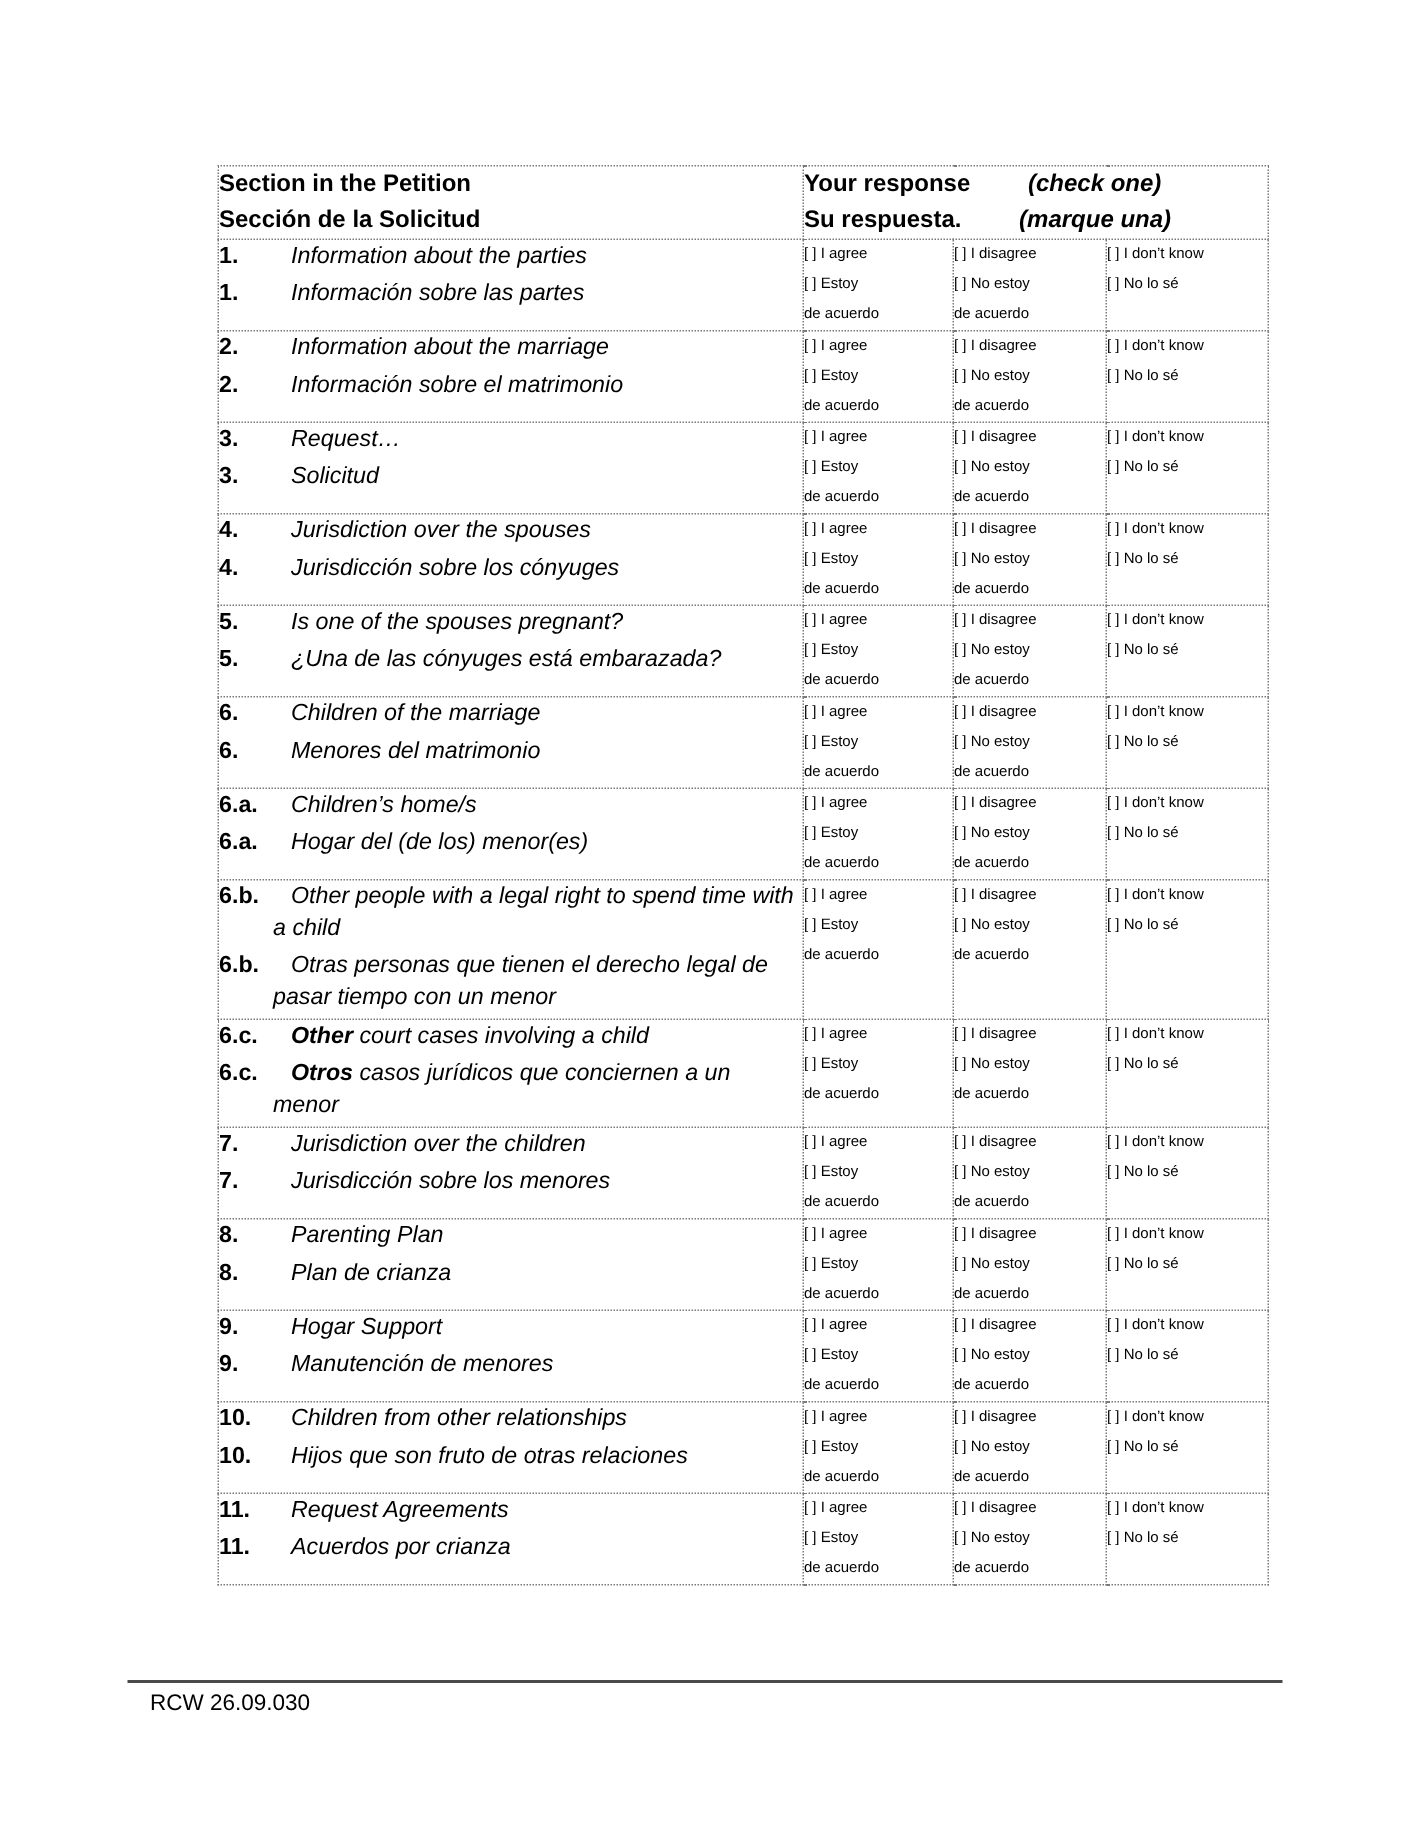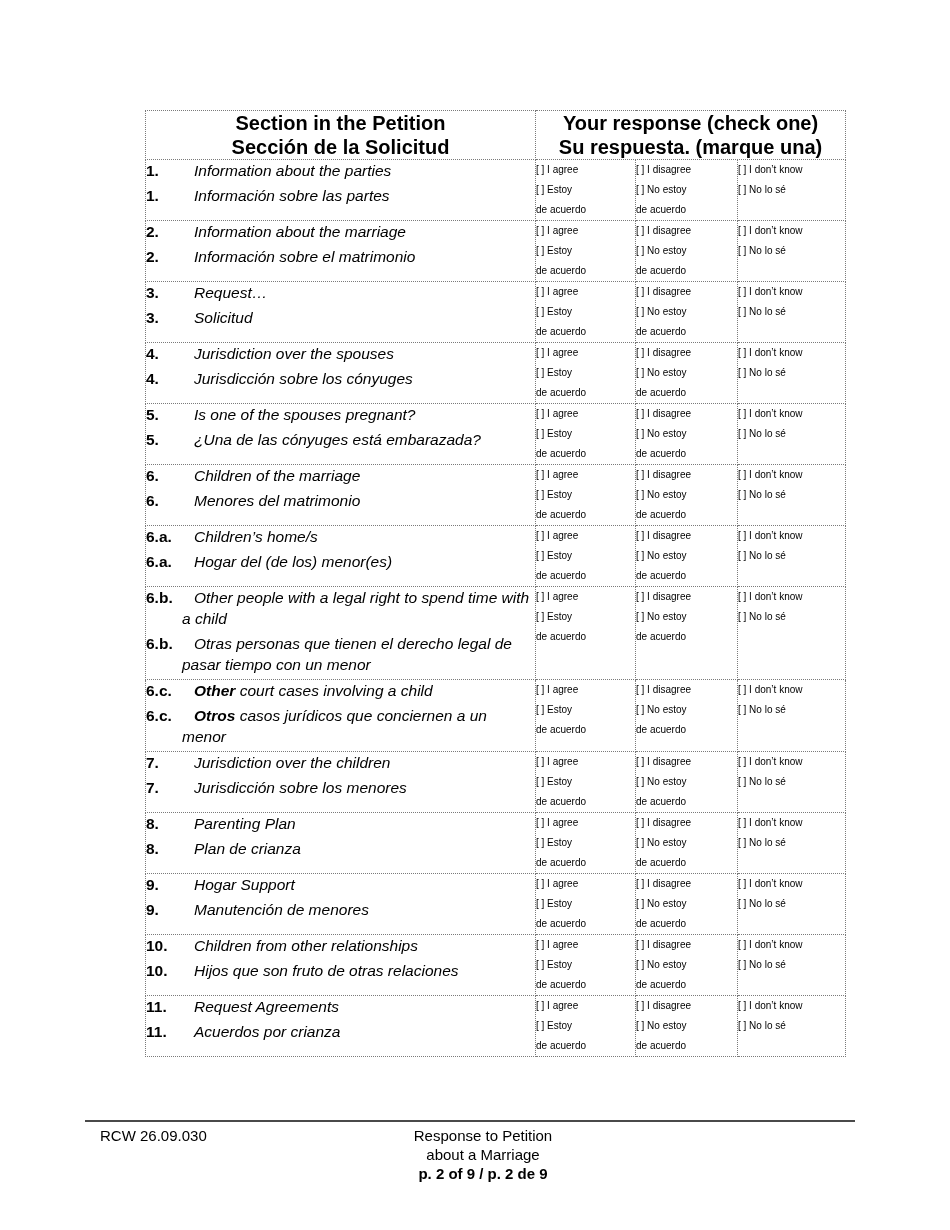--- a/index.html
+++ b/index.html
@@ -25,28 +25,30 @@
     table-layout: fixed;
     width: 700px;
   }
   table.form-table th,
   table.form-table td {
     border: 1px dotted #7a7a7a;
     vertical-align: top;
     padding: 0;
   }
   th.hdr-cell {
-    text-align: center;
-    font-size: 20px;
+    text-align: left;
+    font-size: 16px;
     font-weight: bold;
     line-height: 24px;
     padding: 5px 8px 6px 8px;
   }
   th.hdr-cell .bi {
+    font-style: italic;
     font-weight: bold;
+    margin-left: 34px;
   }
   td.section-cell {
     padding: 6px 8px 4px 8px;
     font-size: 15.5px;
     line-height: 21px;
   }
   .entry {
     display: flex;
     margin-bottom: 4px;
   }
@@ -515,18 +517,13 @@
   </tr>
 </tbody>
   </table>
 </div>
 
 <div class="footer">
   <div class="footer-rule"></div>
   <div class="footer-left">
     <div>RCW 26.09.030</div>
   </div>
-  <div class="footer-center">
-    <div>Response to Petition</div>
-    <div>about a Marriage</div>
-    <div class="bold">p. 2 of 9 / p. 2 de 9</div>
-  </div>
 </div>
 
 </body></html>

